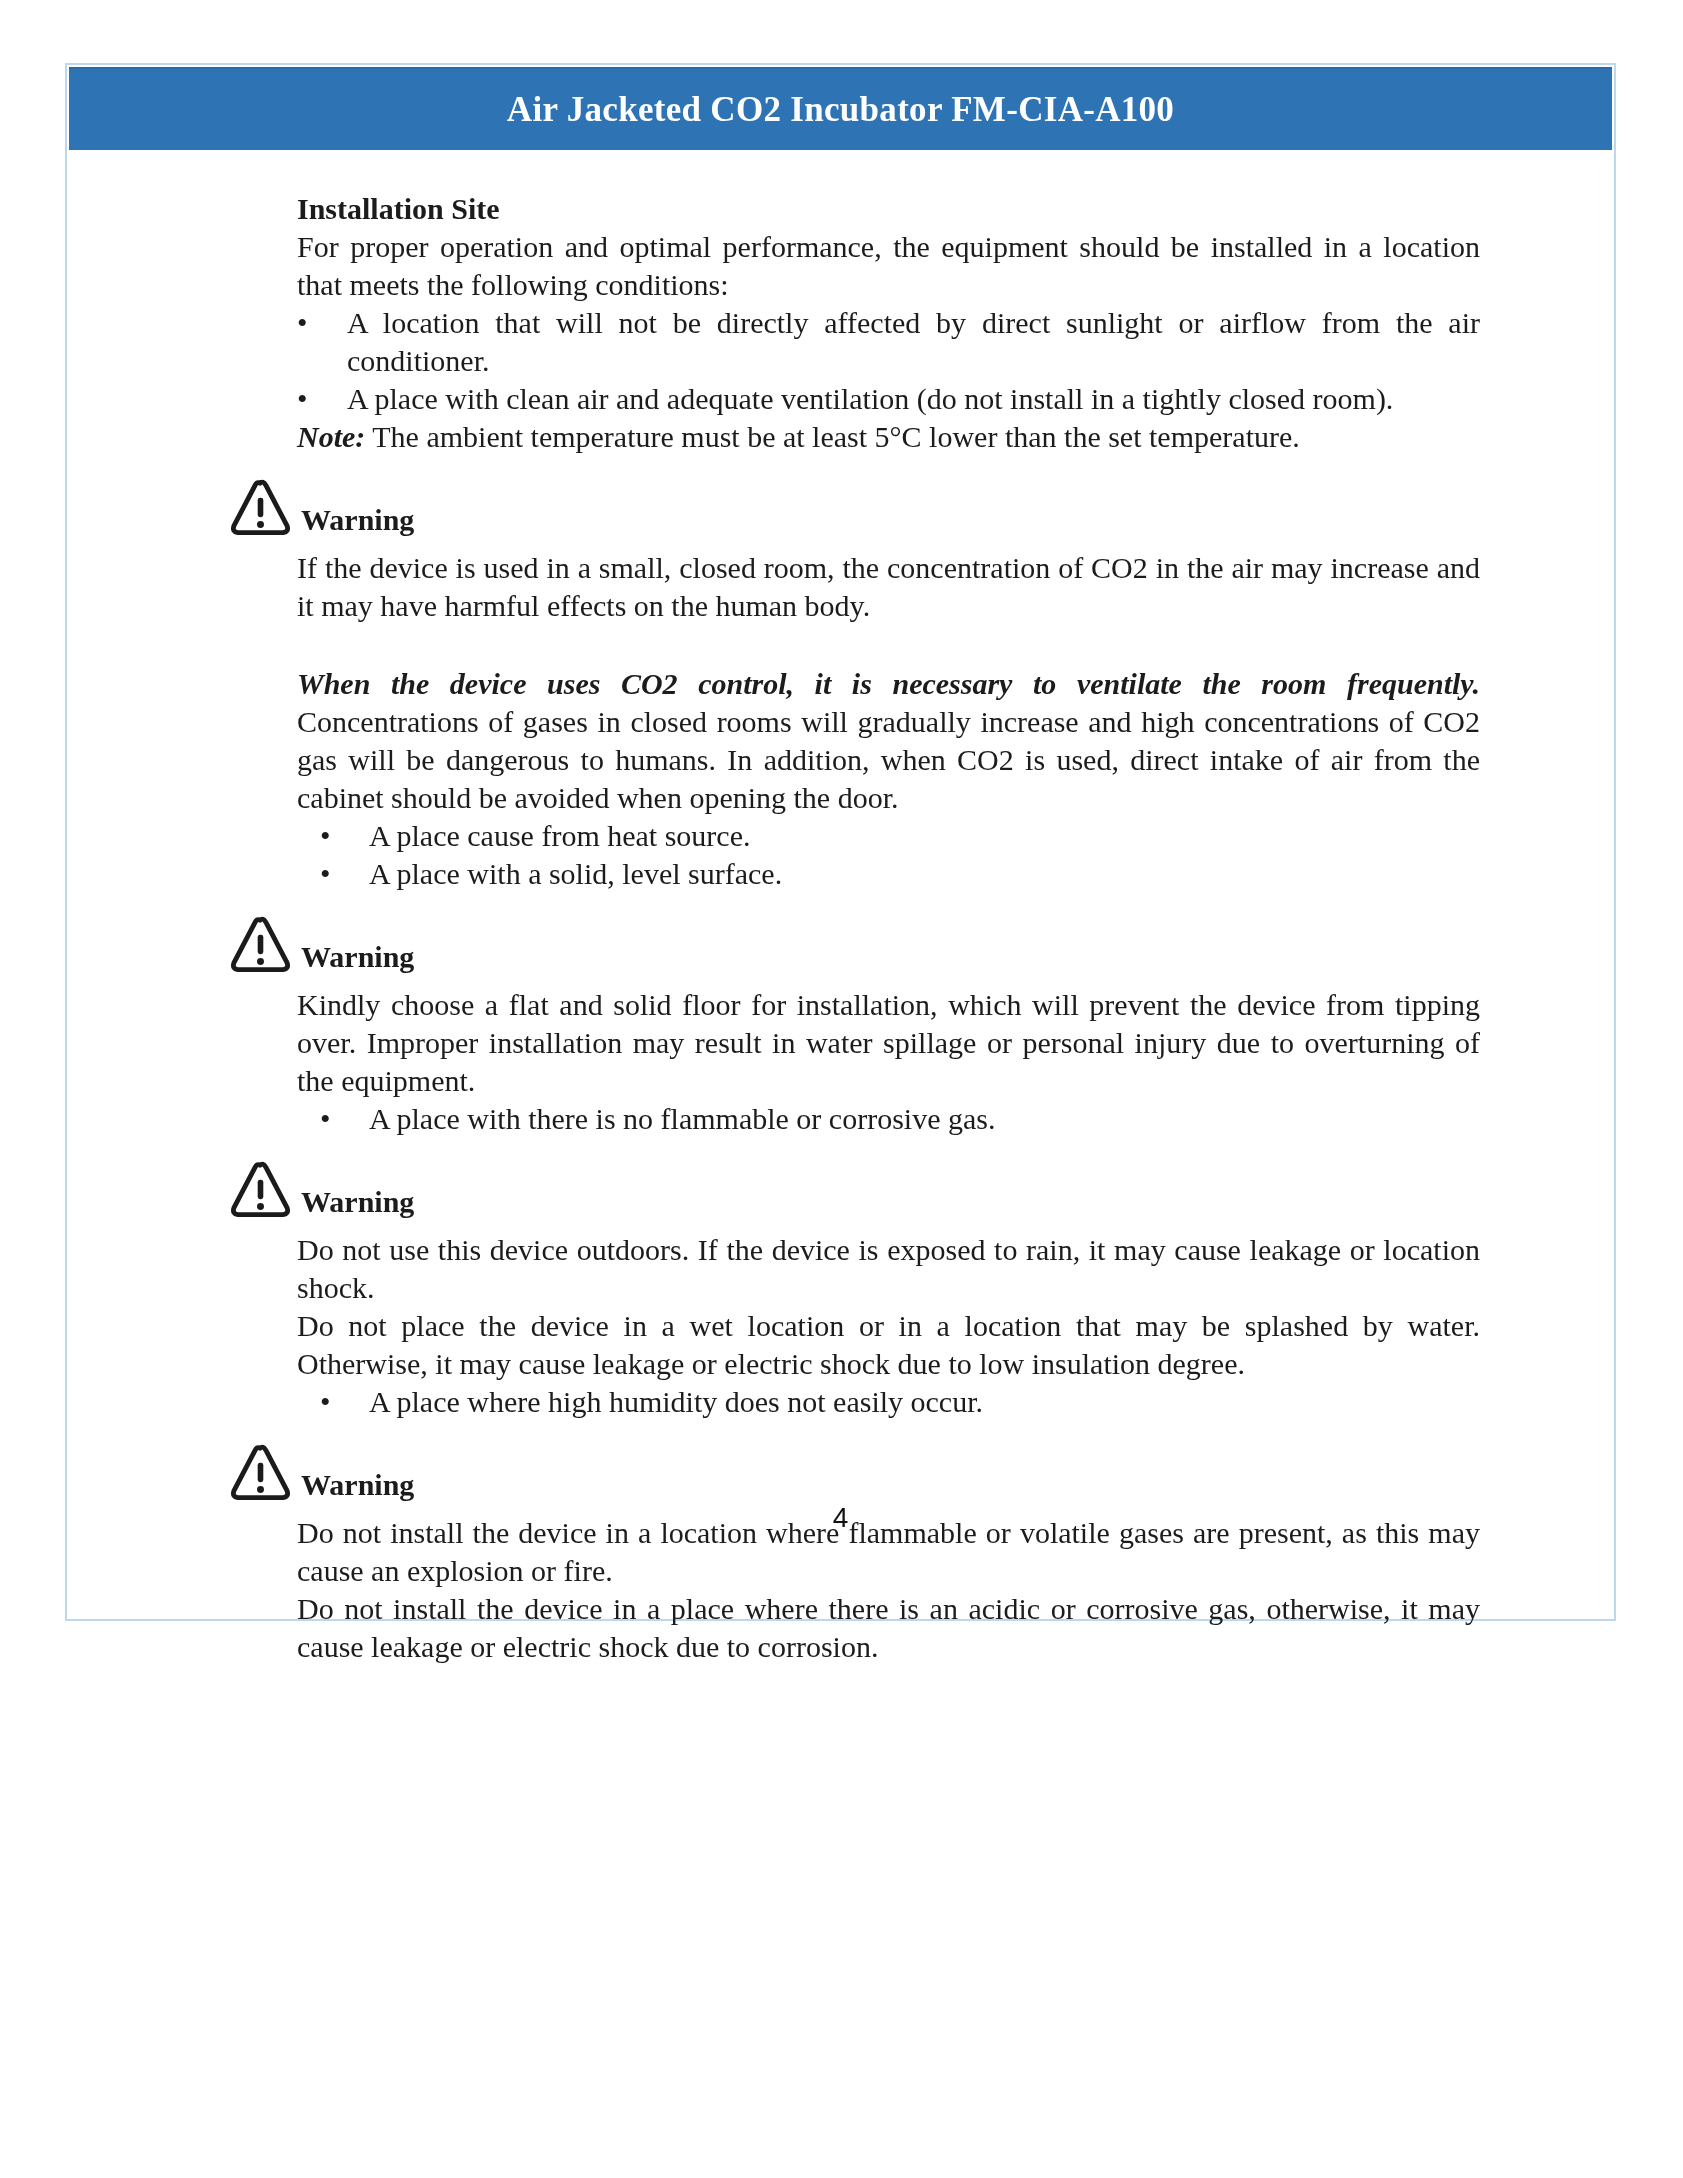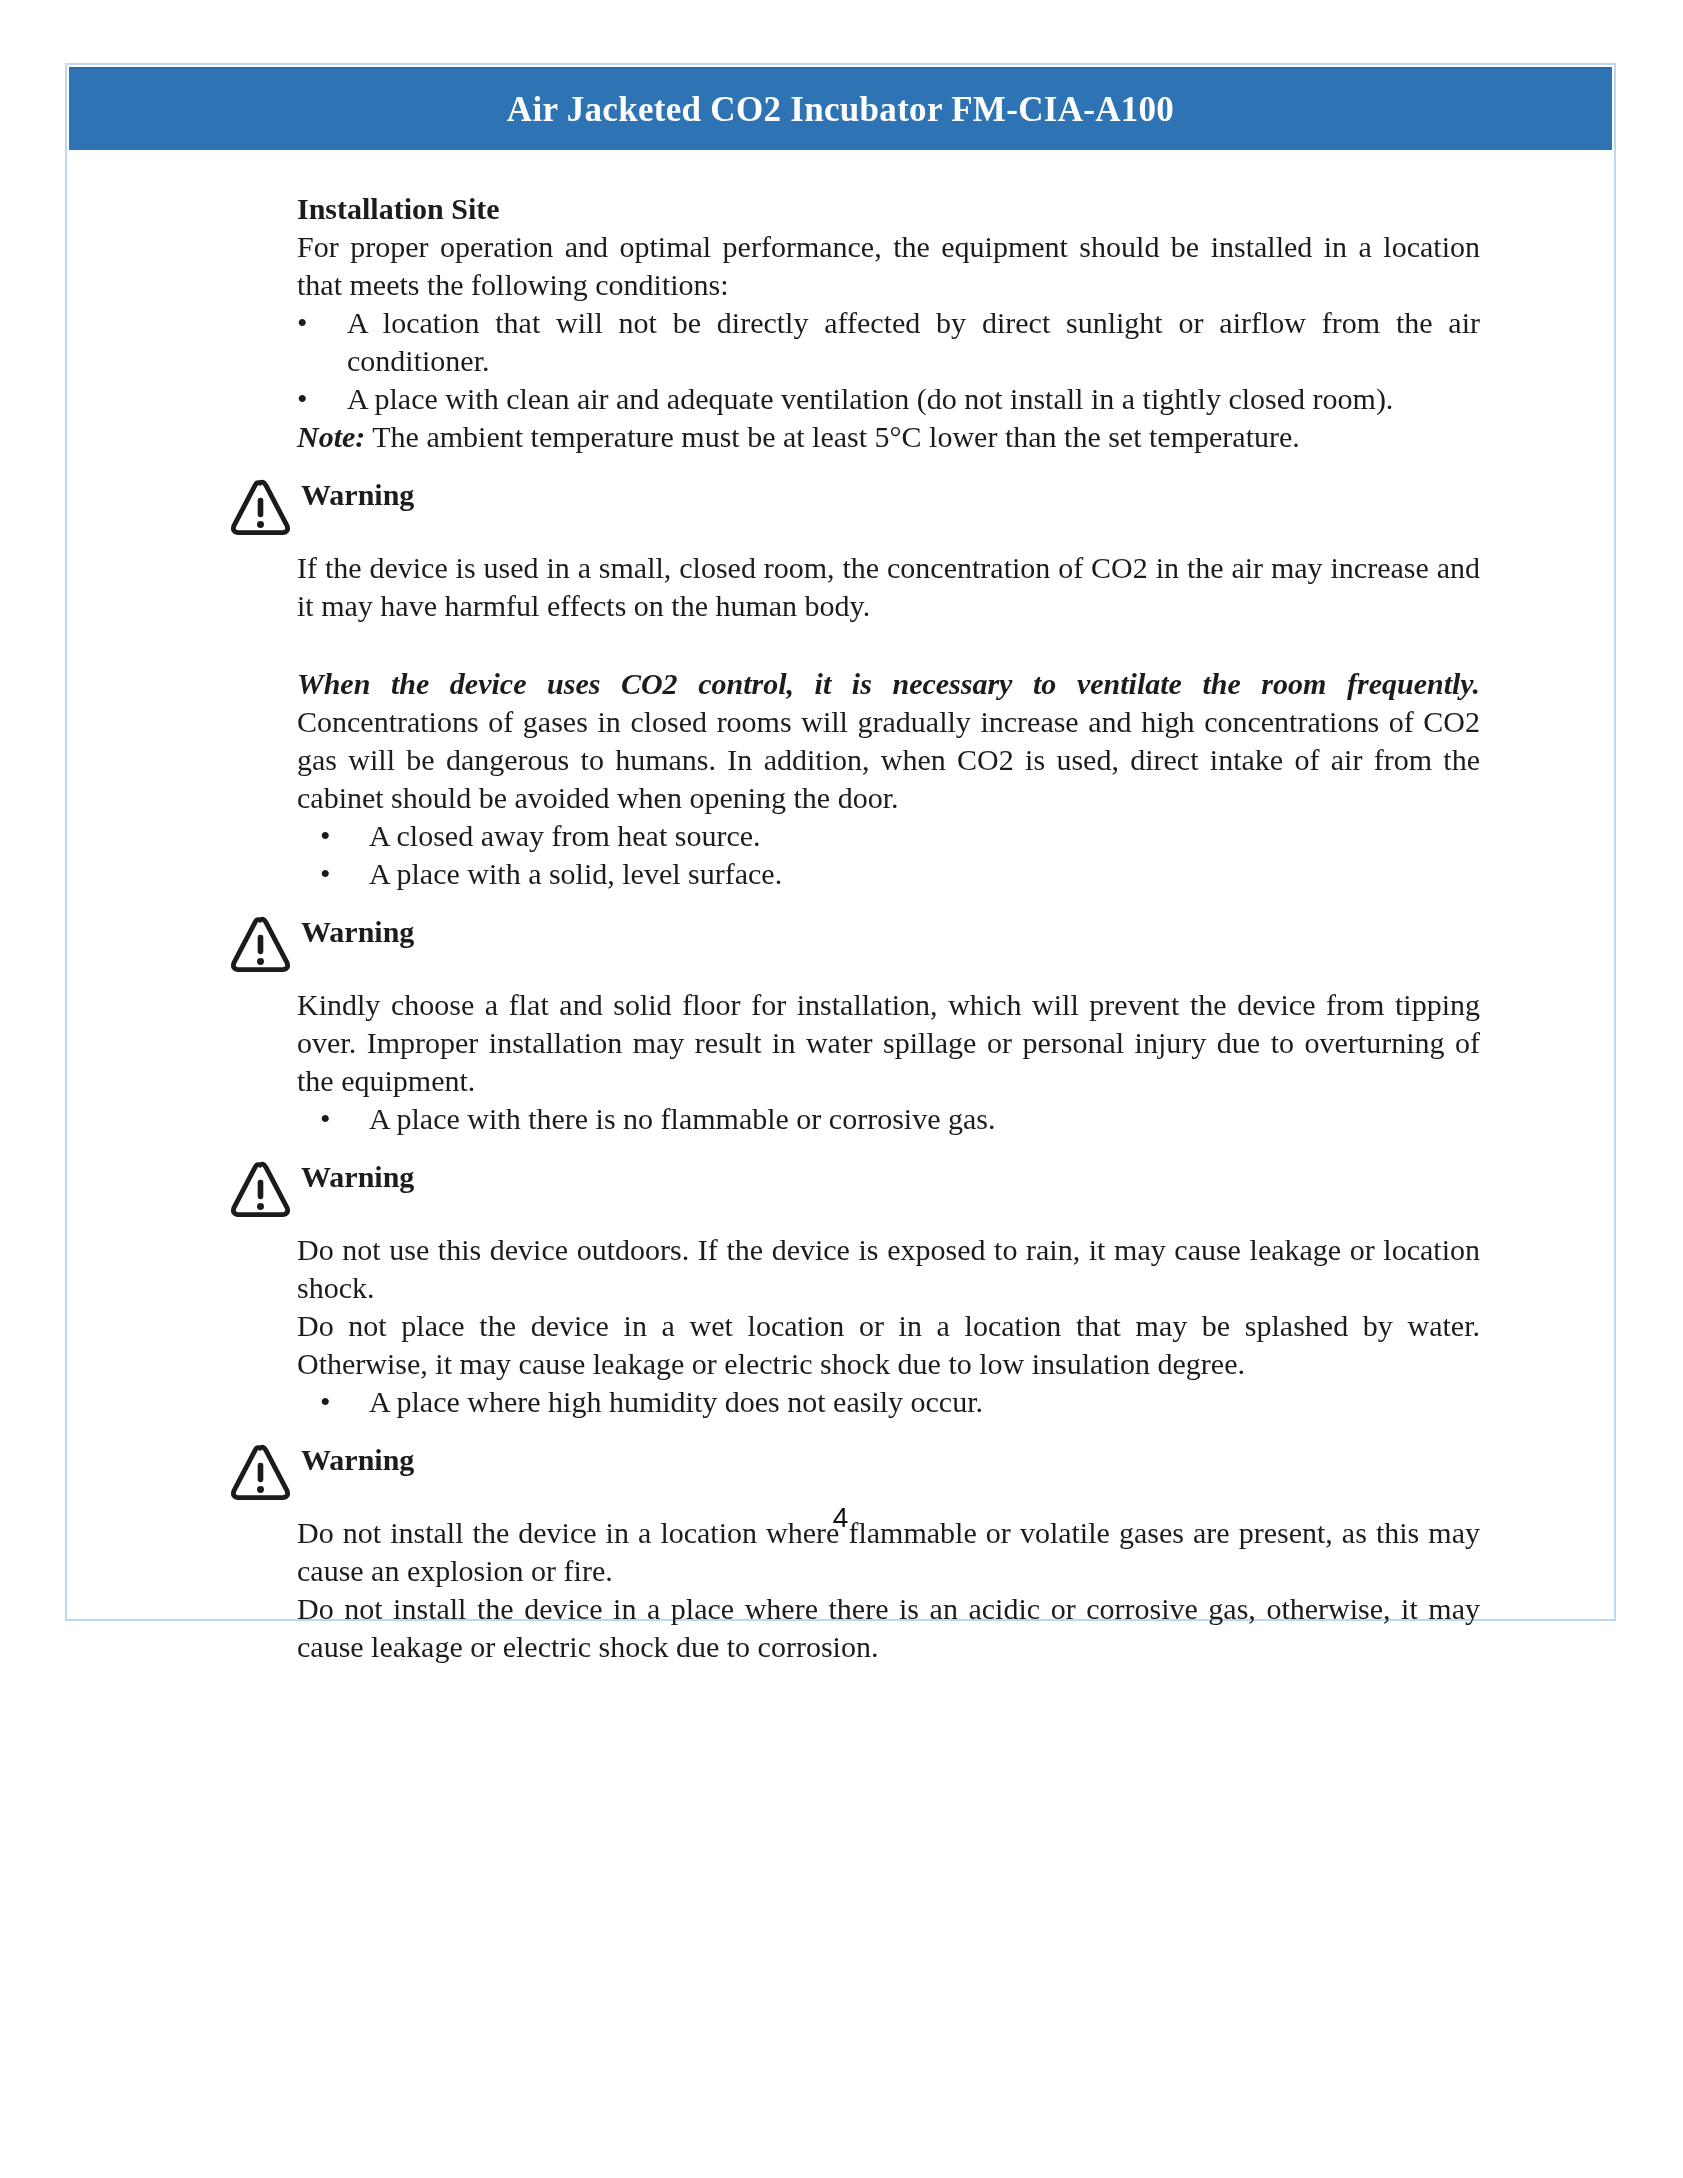--- a/index.html
+++ b/index.html
@@ -29,21 +29,21 @@
   .section-heading { font-weight:bold; }
   p.body-par { text-align:justify; }
   .note-par { }
   .bold-inline { font-weight:bold;font-style:italic; }
   .bullet-row { display:flex; }
   .bullet-row .marker { width:50px; flex:0 0 50px; }
   .bullet-row .btext { flex:1; text-align:justify; }
   .lvl2 { margin-left:23px; }
   .lvl2 .marker { width:49px; flex:0 0 49px; }
   .warn-head {
-    display:flex; gap:10px;
+    display:flex; align-items:flex-end; gap:10px;
     margin:22px 0 12px -67px;
   }
   .warn-head .warn-label { font-weight:bold; line-height:34px; }
   .warn-icon { width:61px; height:59px; flex:0 0 61px; }
   .gap-top { margin-top:40px; }
   .page-num {
     position:absolute; left:0; right:0; bottom:85px;
     text-align:center;
     font-family:"Liberation Sans","DejaVu Sans",sans-serif;
     font-size:28px; color:#111;
@@ -90,21 +90,21 @@
           <use href="#warn-tri"></use>
         </svg>
       <span class="warn-label">Warning</span>
     </div>
     <p class="body-par">If the device is used in a small, closed room, the concentration of CO2 in the air may increase and it may have harmful effects on the human body.</p>
 
     <p class="body-par gap-top"><span class="bold-inline">When the device uses CO2 control, it is necessary to ventilate the room frequently.</span><span> Concentrations of gases in closed rooms will gradually increase and high concentrations of CO2 gas will be dangerous to humans. In addition, when CO2 is used, direct intake of air from the cabinet should be avoided when opening the door.</span></p>
 
     <div class="bullet-row lvl2">
       <span class="marker">•</span>
-      <span class="btext">A closed away from heat source.</span>
+      <span class="btext">A place cause from heat source.</span>
     </div>
     <div class="bullet-row lvl2">
       <span class="marker">•</span>
       <span class="btext">A place with a solid, level surface.</span>
     </div>
 
     <div class="warn-head">
       <svg class="warn-icon" viewBox="0 0 63 60">
           <use href="#warn-tri"></use>
         </svg>

